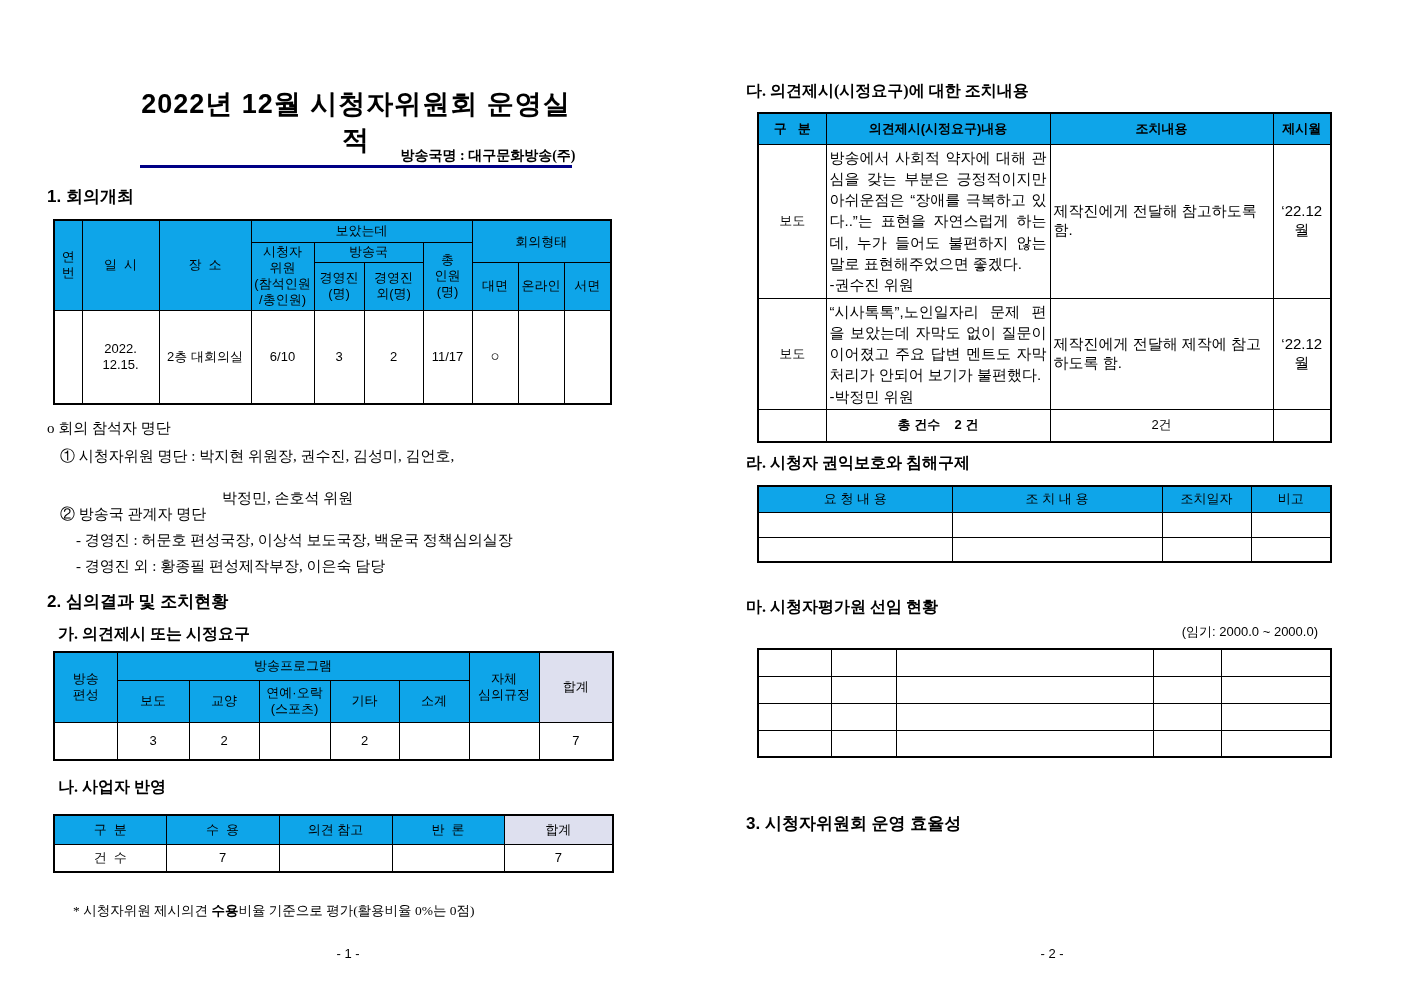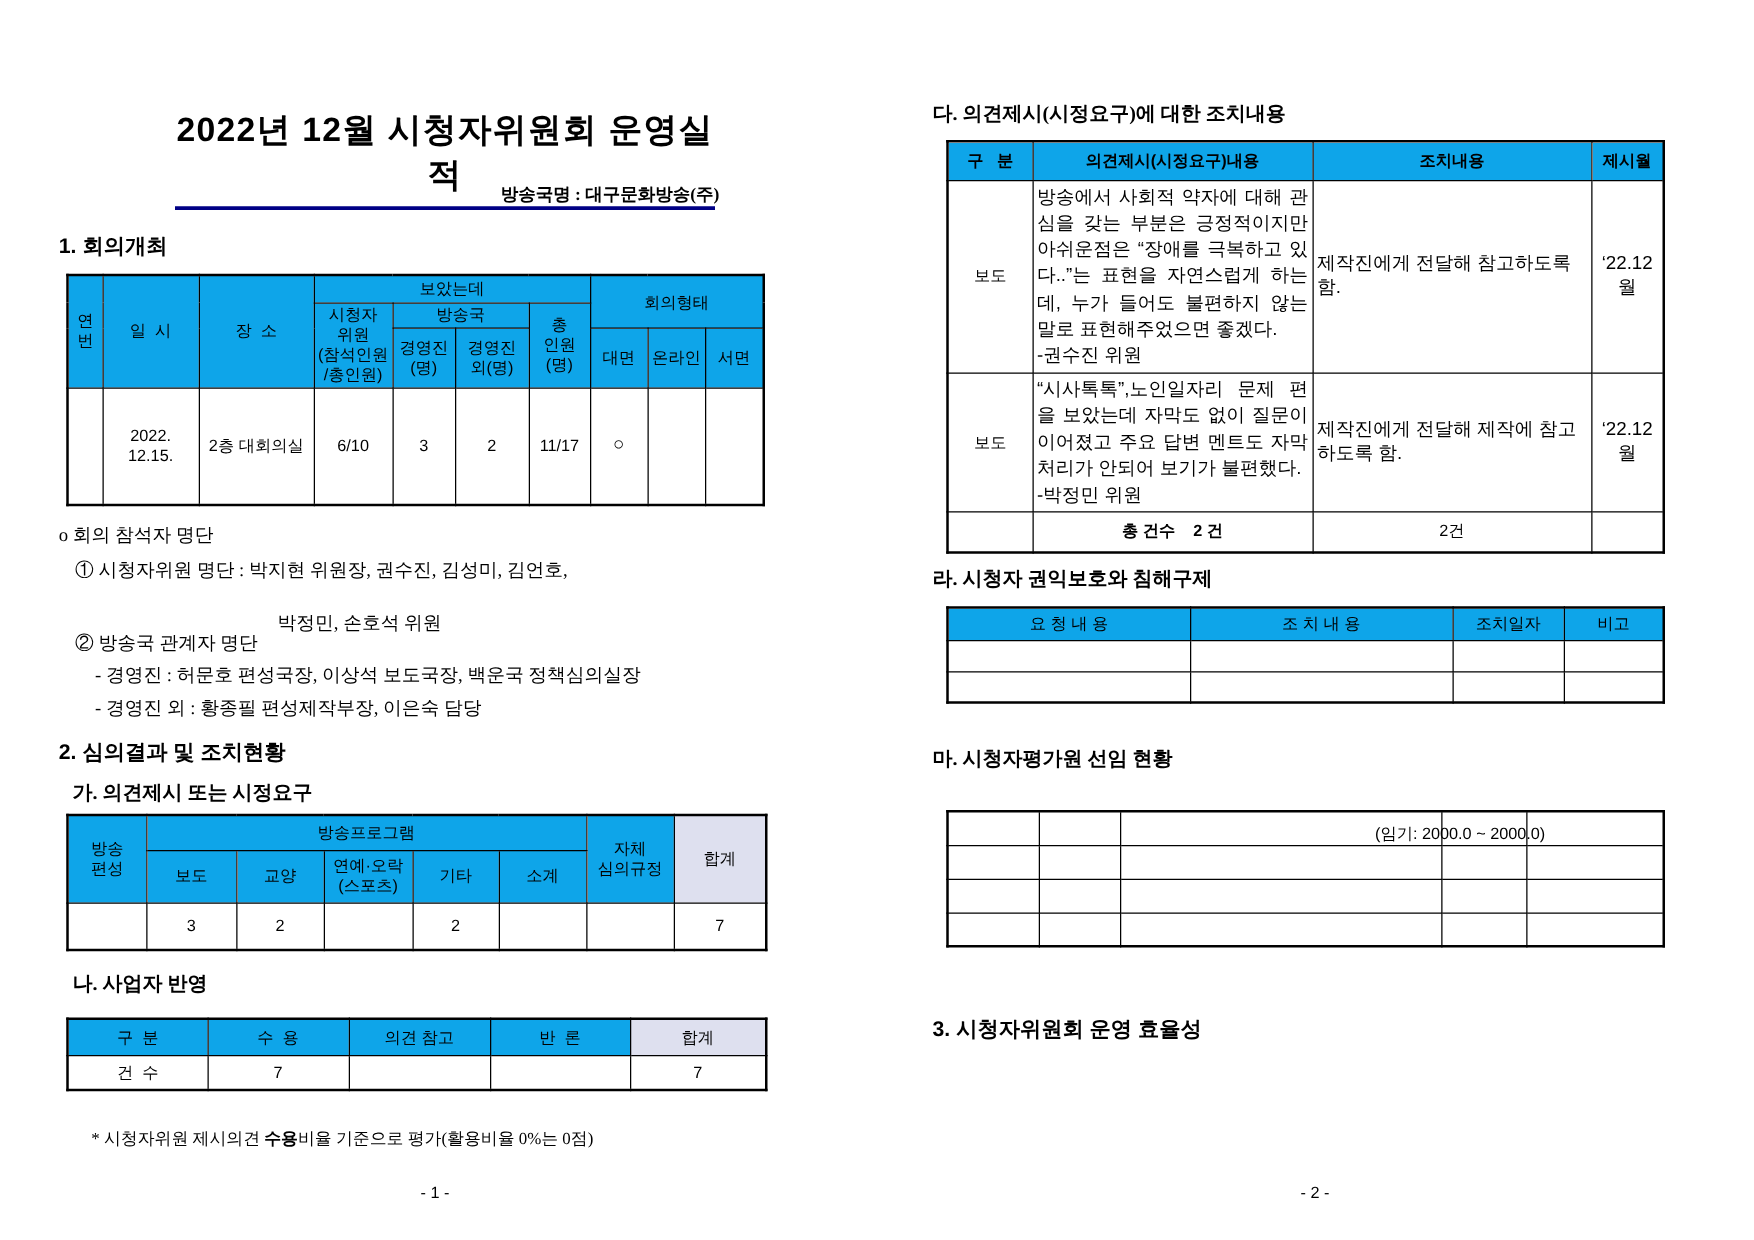--- a/index.html
+++ b/index.html
@@ -243,21 +243,21 @@
     <td></td>
         <td></td>
     <td></td>
         <td></td>
   </tr>
 </tbody>
   </table>
 
 <div class="abs h-sub" style="left:746px;top:597px;">마. 시청자평가원 선임 현황</div>
 
-<div class="abs term" style="left:1100px;top:623px;width:218px;text-align:left;margin-top:35px;">(임기:  2000.0 ~ 2000.0)</div>
+<div class="abs term" style="left:1100px;top:623px;width:218px;text-align:right;">(임기:  2000.0 ~ 2000.0)</div>
 
 <table class="abs" style="left:757px;top:648px;width:573px;">
   <colgroup>
     <col style="width:73px">
       <col style="width:65px">
       <col style="width:257px">
     <col style="width:68px">
       <col style="width:110px">
   </colgroup>
   <tbody>

